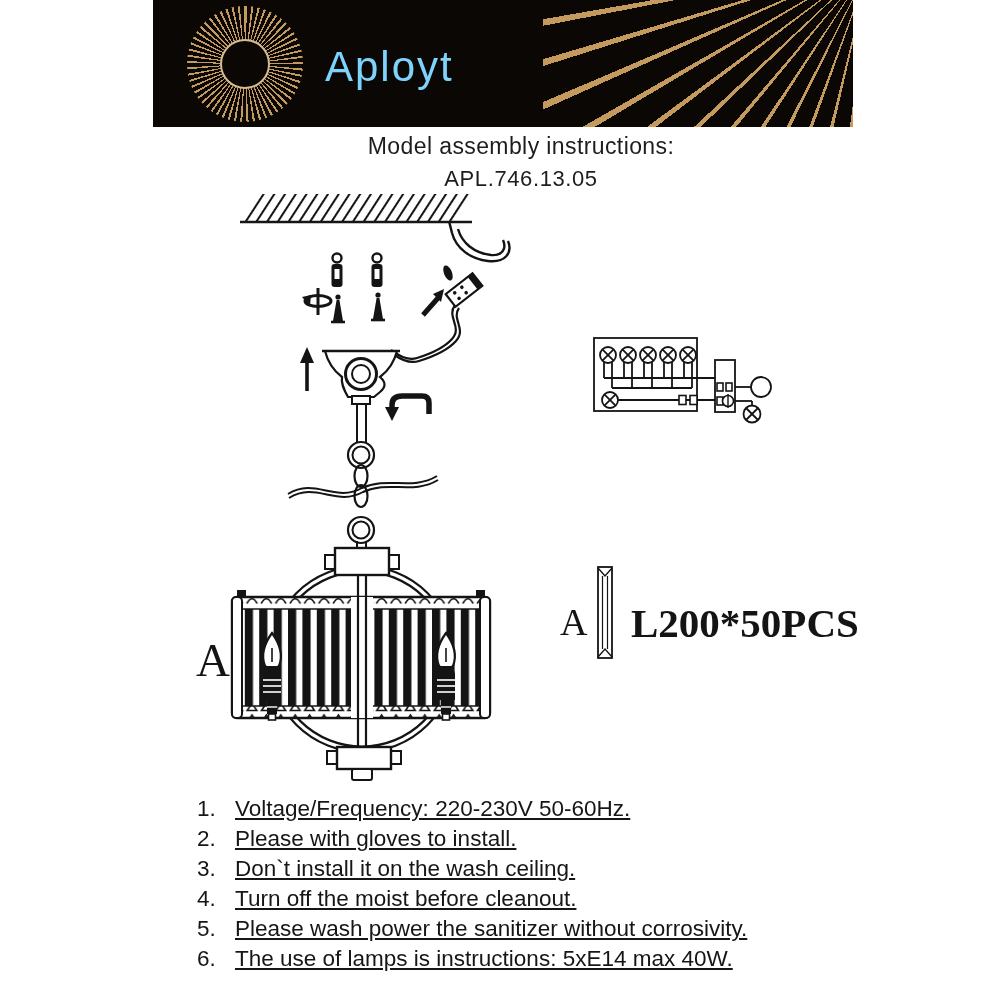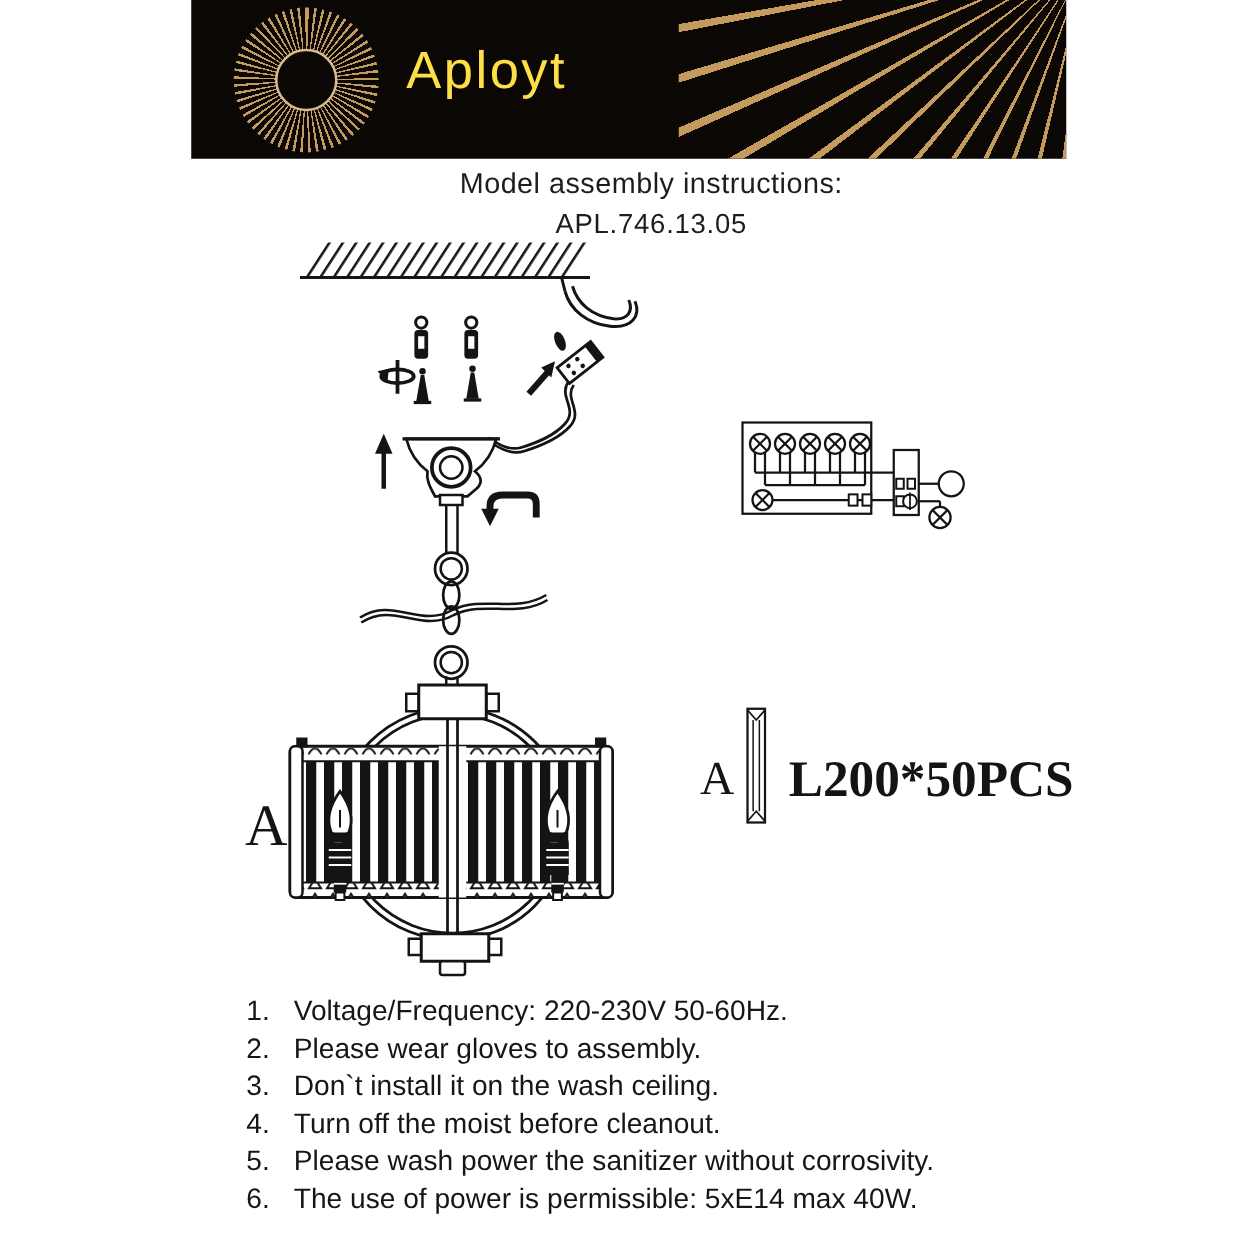--- a/index.html
+++ b/index.html
@@ -14,38 +14,38 @@
   }
   .sunburst{
     position:absolute;left:34px;top:6px;width:116px;height:116px;border-radius:50%;
     background:repeating-conic-gradient(from 0deg,#c49a5e 0deg 2.1deg,rgba(0,0,0,0) 2.1deg 6.3deg);
   }
   .sunburst-core{
     position:absolute;left:50%;top:50%;width:46px;height:46px;margin:-25px 0 0 -25px;
     background:#0a0705;border:2px solid #d6ba90;border-radius:50%;
   }
   .brand-text{
-    position:absolute;left:172px;top:32px;font-size:42px;color:#fde047;
+    position:absolute;left:172px;top:43px;font-size:42px;color:#7dd3fc;
     letter-spacing:2px;font-weight:400;
   }
   .banner-rays{
     position:absolute;right:0;top:0;width:310px;height:127px;
     background:repeating-conic-gradient(from 160deg at 106% -30%,#c49a5e 0deg 1.1deg,rgba(0,0,0,0) 1.1deg 6.6deg);
   }
   
   .title-wrap{position:absolute;left:0;top:133px;width:1000px;text-align:center;color:#1d1d1d;padding-left:21px;}
   .title-line{font-size:23px;letter-spacing:.4px;}
   .model-line{font-size:22px;letter-spacing:.6px;margin-top:6px;}
   
   .diagram-svg{position:absolute;left:0;top:185px;width:1000px;height:615px;}
   
   .instructions{position:absolute;left:197px;top:794px;width:700px;color:#161616;}
   .instr-row{display:flex;font-size:22.5px;line-height:30px;}
   .instr-num{width:38px;flex:0 0 38px;}
-  .instr-text{flex:1;}
+  .instr-text{flex:1;text-decoration:underline;}
 </style>
 </head>
 <body>
 
 <div class="banner">
   <div class="sunburst">
     <div class="sunburst-core"></div>
   </div>
   <span class="brand-text">Aployt</span>
   <div class="banner-rays"></div>
@@ -297,31 +297,31 @@
   </g>
 </svg>
 
 <div class="instructions">
   <div class="instr-row">
     <span class="instr-num">1.</span>
     <span class="instr-text">Voltage/Frequency: 220-230V 50-60Hz.</span>
   </div>
   <div class="instr-row">
     <span class="instr-num">2.</span>
-    <span class="instr-text">Please wear gloves to assembly.</span>
+    <span class="instr-text">Please with gloves to install.</span>
   </div>
   <div class="instr-row">
     <span class="instr-num">3.</span>
     <span class="instr-text">Don`t install it on the wash ceiling.</span>
   </div>
   <div class="instr-row">
     <span class="instr-num">4.</span>
     <span class="instr-text">Turn off the moist before cleanout.</span>
   </div>
   <div class="instr-row">
     <span class="instr-num">5.</span>
     <span class="instr-text">Please wash power the sanitizer without corrosivity.</span>
   </div>
   <div class="instr-row">
     <span class="instr-num">6.</span>
-    <span class="instr-text">The use of power is permissible: 5xE14 max 40W.</span>
+    <span class="instr-text">The use of lamps is instructions: 5xE14 max 40W.</span>
   </div>
 </div>
 
 </body></html>

